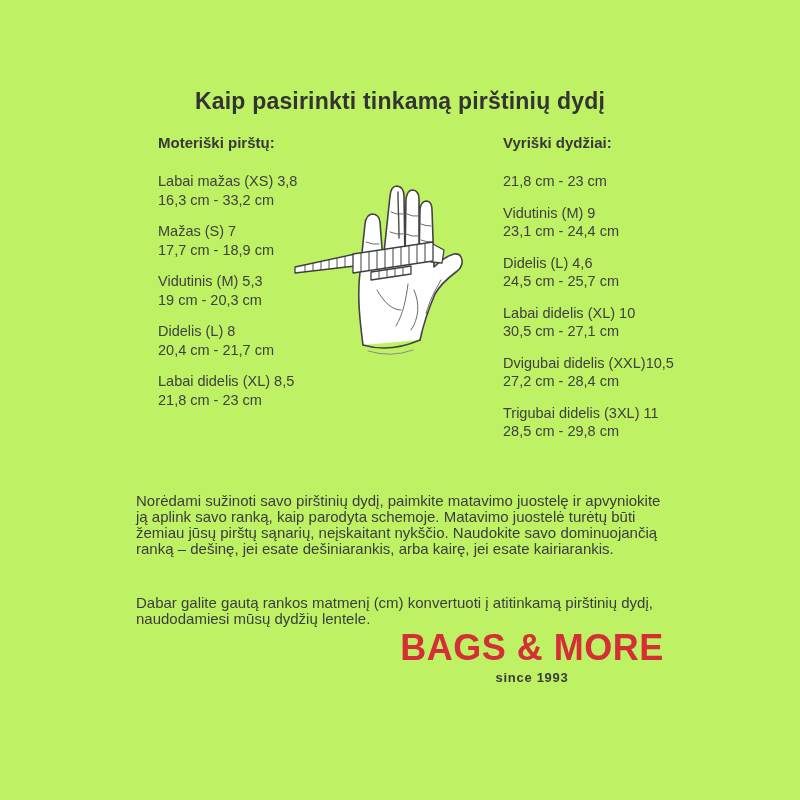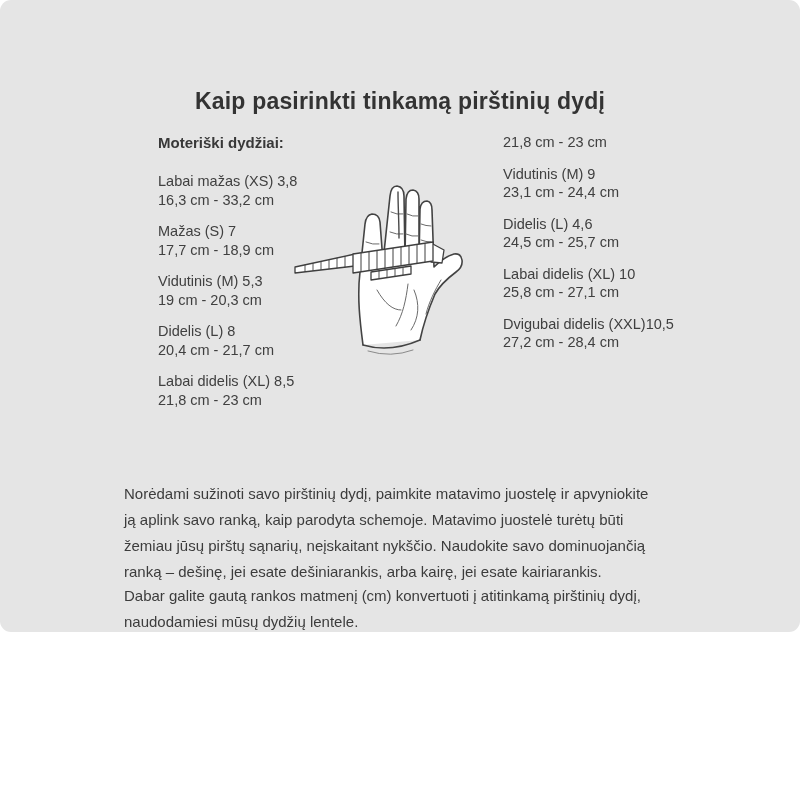--- a/index.html
+++ b/index.html
@@ -2,57 +2,57 @@
 <html><head>
 <meta charset="utf-8">
 <style>
   html, body { margin: 0; padding: 0; background: #ffffff; }
   body {
     width: 800px; height: 800px;
     font-family: "Liberation Sans", "DejaVu Sans", sans-serif;
     color: #3a3a3a;
   }
   .canvas {
-    position: relative; width: 800px; height: 632px;
-    background: #e5e5e5; overflow: hidden; border-radius: 11px;
+    position: relative; width: 800px; height: 800px;
+    background: #bef264; overflow: hidden;
   }
   .title {
     position: absolute; top: 88px; left: 10px; width: 780px; margin: 0;
     text-align: center; font-size: 23px; font-weight: 700;
     color: #333333; letter-spacing: 0.2px;
   }
   .col { position: absolute; top: 133px; width: 230px; }
   .col-women { left: 158px; }
   .col-men   { left: 503px; }
   .col-header {
     margin: 0 0 19px 0; font-size: 15px; font-weight: 700;
     line-height: 20px; color: #383838;
   }
   .size-item { margin-bottom: 13px; font-size: 14.5px; line-height: 18.5px; color: #404040; }
   .hand-illustration { position: absolute; left: 293px; top: 172px; width: 200px; height: 215px; }
   .para {
-    position: absolute; left: 124px; width: 590px; margin: 0;
-    font-size: 15px; line-height: 26px; color: #3c3c3c;
+    position: absolute; left: 124px; width: 590px; margin: 12px;
+    font-size: 15px; line-height: 16px; color: #3c3c3c;
     white-space: pre-line;
   }
   .para-1 { top: 481px; }
   .para-2 { top: 583px; }
   .logo { position: absolute; left: 388px; top: 628px; width: 288px; text-align: center; }
   .logo-text { font-size: 36px; font-weight: 700; letter-spacing: 0.5px; line-height: 40px; }
   .logo-tagline { font-size: 13px; font-weight: 700; letter-spacing: 0.7px; color: #3a3a3a; margin-top: 2px; }
 </style>
 </head>
 <body>
 
 <div class="canvas">
 
   <h1 class="title">Kaip pasirinkti tinkamą pirštinių dydį</h1>
 
   <section class="col col-women">
-    <h2 class="col-header">Moteriški dydžiai:</h2>
+    <h2 class="col-header">Moteriški pirštų:</h2>
     <div class="size-item">
       <div>Labai mažas (XS) 3,8</div>
       <div>16,3 cm - 33,2 cm</div>
     </div>
     <div class="size-item">
       <div>Mažas (S) 7</div>
       <div>17,7 cm - 18,9 cm</div>
     </div>
     <div class="size-item">
       <div>Vidutinis (M) 5,3</div>
@@ -62,38 +62,43 @@
       <div>Didelis (L) 8</div>
       <div>20,4 cm - 21,7 cm</div>
     </div>
     <div class="size-item">
       <div>Labai didelis (XL) 8,5</div>
       <div>21,8 cm - 23 cm</div>
     </div>
   </section>
 
   <section class="col col-men">
+    <h2 class="col-header">Vyriški dydžiai:</h2>
     <div class="size-item">
       <div>21,8 cm - 23 cm</div>
     </div>
     <div class="size-item">
       <div>Vidutinis (M) 9</div>
       <div>23,1 cm - 24,4 cm</div>
     </div>
     <div class="size-item">
       <div>Didelis (L) 4,6</div>
       <div>24,5 cm - 25,7 cm</div>
     </div>
     <div class="size-item">
       <div>Labai didelis (XL) 10</div>
-      <div>25,8 cm - 27,1 cm</div>
+      <div>30,5 cm - 27,1 cm</div>
     </div>
     <div class="size-item">
       <div>Dvigubai didelis (XXL)10,5</div>
       <div>27,2 cm - 28,4 cm</div>
+    </div>
+    <div class="size-item">
+      <div>Trigubai didelis (3XL) 11</div>
+      <div>28,5 cm - 29,8 cm</div>
     </div>
   </section>
 
   <svg class="hand-illustration" viewBox="0 0 200 215" xmlns="http://www.w3.org/2000/svg">
 
     <g stroke="#434343" stroke-width="1.6" fill="#ffffff" stroke-linecap="round" stroke-linejoin="round">
       <path d="M70 173 C67 150 64 125 67 100 L72 52 Q73 43 79 42 Q86 42 87 50 L90 90 L97 24 Q98 14 104 14 Q111 15 111 24 L112 85 L113 27 Q114 18 120 18 Q126 19 126 27 L126 88 L127 37 Q128 29 134 29 Q139 30 139 38 L141 95 C147 89 154 84 161 82 Q168 81 169 88 Q170 95 163 100 C155 106 147 113 142 122 C136 136 130 154 127 168"></path>
       <path d="M70 173 Q97 181 127 168" stroke-width="1.4" fill="none"></path>
     </g>
 

